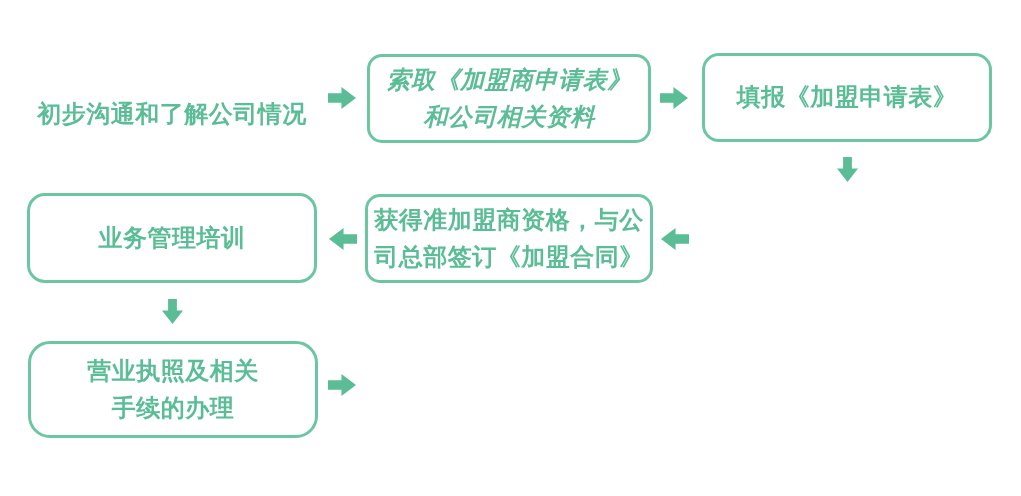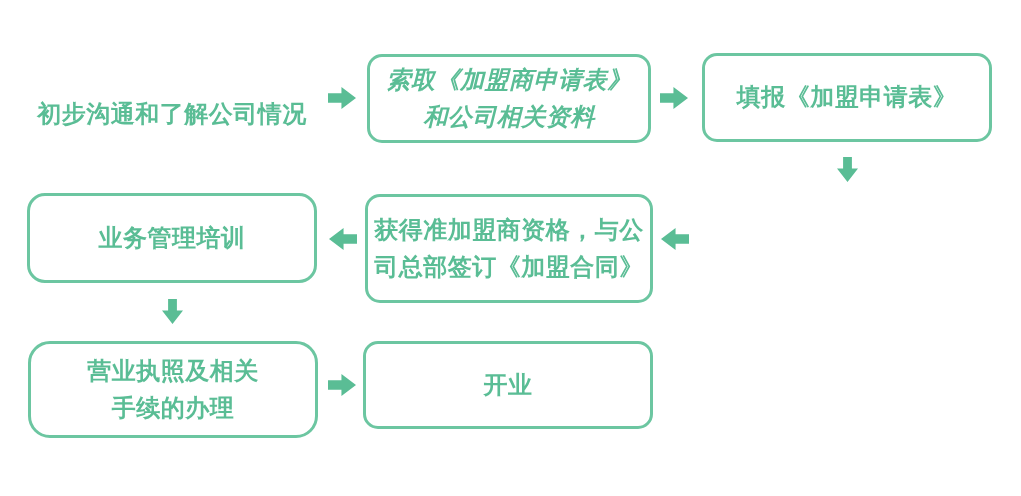--- a/index.html
+++ b/index.html
@@ -62,36 +62,35 @@
 
   <div class="node plain" style="left:27px; top:69px; width:290px; height:90px;">初步沟通和了解公司情况</div>
 
   <div class="arrow right" style="left:328px; top:87px;"></div>
 
   <div class="node boxed" style="left:367px; top:54px; width:284px; height:89px;font-style:italic;">索取《加盟商申请表》
 和公司相关资料</div>
 
   <div class="arrow right" style="left:660px; top:87px;"></div>
 
-  <div class="node boxed" style="left:702px; top:53px; width:290px; height:89px;">填报《加盟申请表》</div>
+  <div class="node boxed" style="left:702px; top:53px; width:290px; height:89px;border-radius:17px;">填报《加盟申请表》</div>
 
   <div class="arrow down" style="left:837px; top:157px;"></div>
 
 
   <div class="arrow left" style="left:661px; top:228px;"></div>
 
-  <div class="node boxed" style="left:365px; top:194px; width:288px; height:109px;">获得准加盟商资格，与公
+  <div class="node boxed" style="left:365px; top:194px; width:288px; height:89px;">获得准加盟商资格，与公
 司总部签订《加盟合同》</div>
 
   <div class="arrow left" style="left:329px; top:228px;"></div>
 
   <div class="node boxed" style="left:27px; top:193px; width:290px; height:90px;border-radius:18px;">业务管理培训</div>
 
   <div class="arrow down" style="left:162px; top:299px;"></div>
 
   <div class="node boxed" style="left:28px; top:341px; width:290px; height:97px;border-radius:22px;">营业执照及相关
 手续的办理</div>
 
   <div class="arrow right" style="left:328px; top:374px;"></div>
 
-  <div class="node boxed" style="left:363px; top:341px; width:290px; height:88px;">开业</div>
 
 </div>
 
 </body></html>

